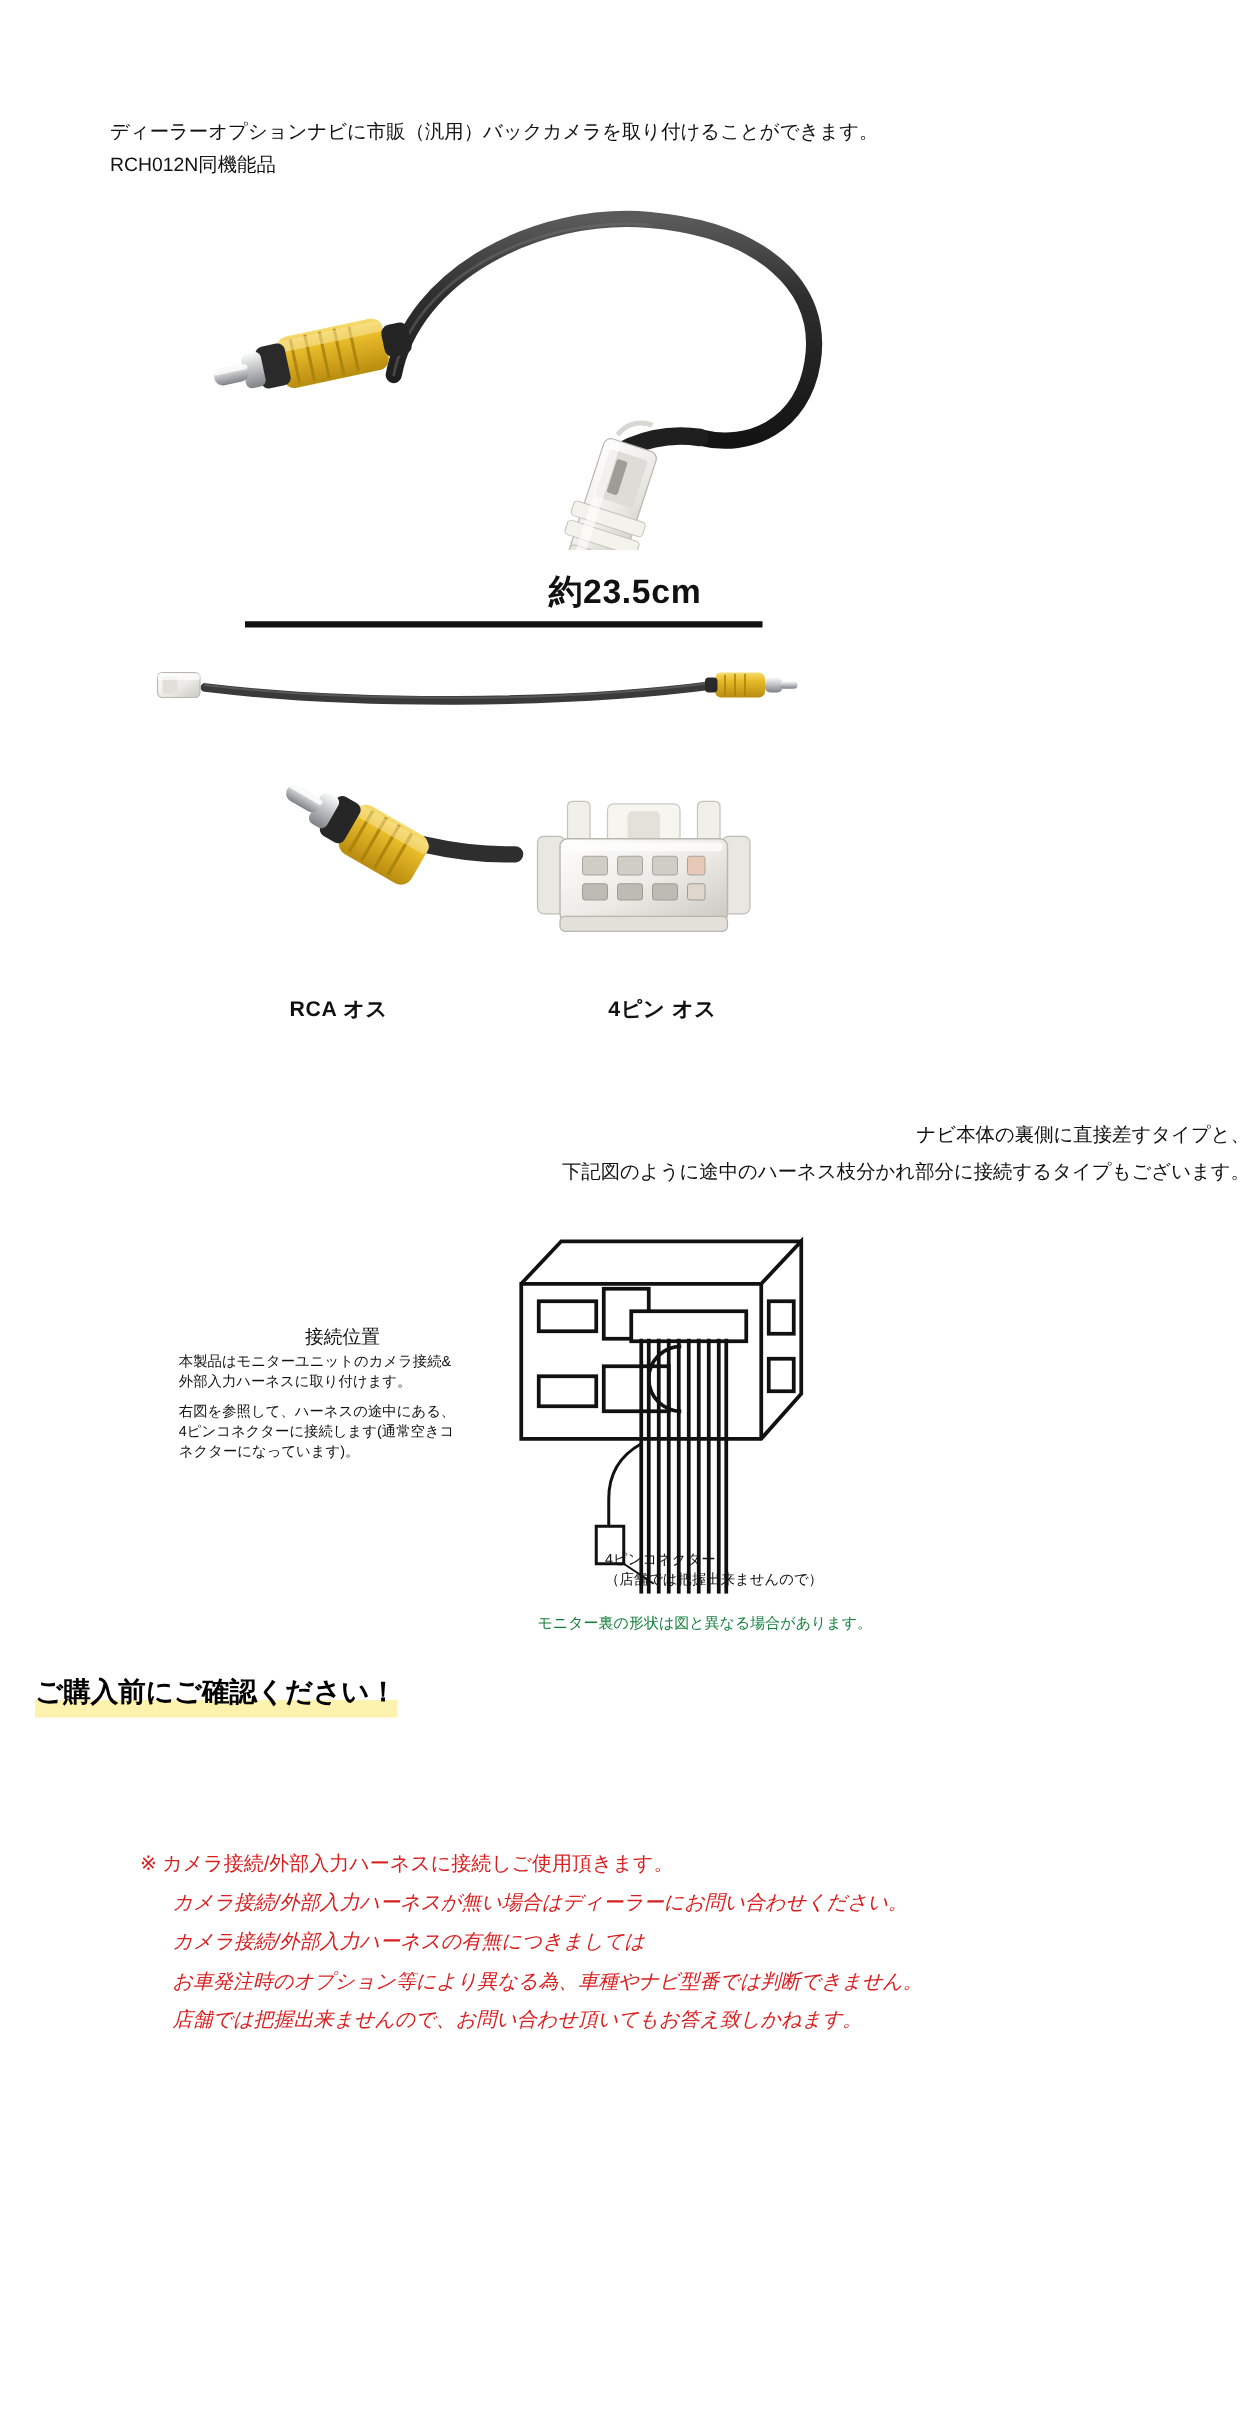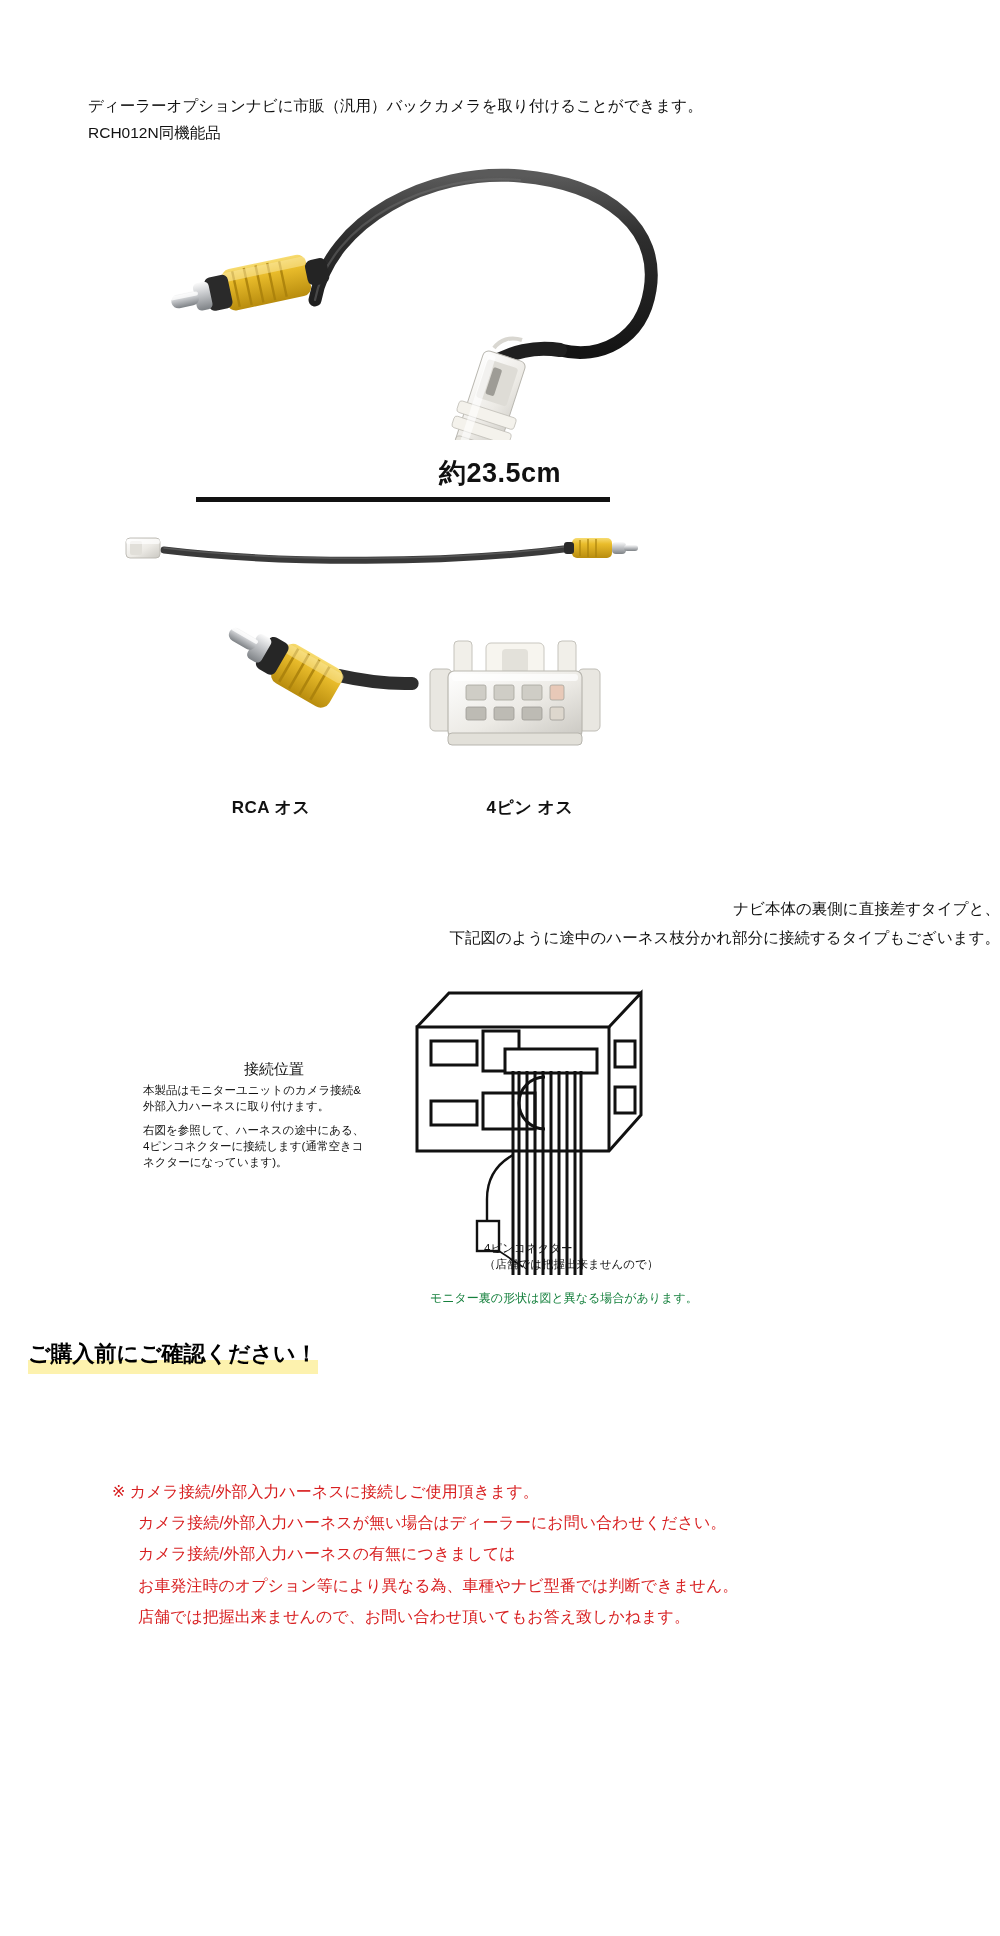--- a/index.html
+++ b/index.html
@@ -85,21 +85,21 @@
   .notice-title-highlight {
     position: absolute; left: 0; top: 20px; width: 290px; height: 14px;
     background: #fdf2ae; z-index: 1;
   }
 
   .notice-body { position: absolute; left: 64px; top: 1476px; margin-left: 48px; }
   .notice-line {
     font-size: 16px; line-height: 1.95; color: #d81f20; white-space: nowrap; font-weight: 500;
   }
   .notice-line.first { text-indent: 0; }
-  .notice-line.cont { padding-left: 26px; }
+  .notice-line.cont { padding-left: 26px; font-style: italic; }
 </style>
 </head>
 <body>
 
 <div class="page">
 
 
   <div class="intro">
     <div class="intro-line">ディーラーオプションナビに市販（汎用）バックカメラを取り付けることができます。</div>
     <div class="intro-line">RCH012N同機能品</div>

